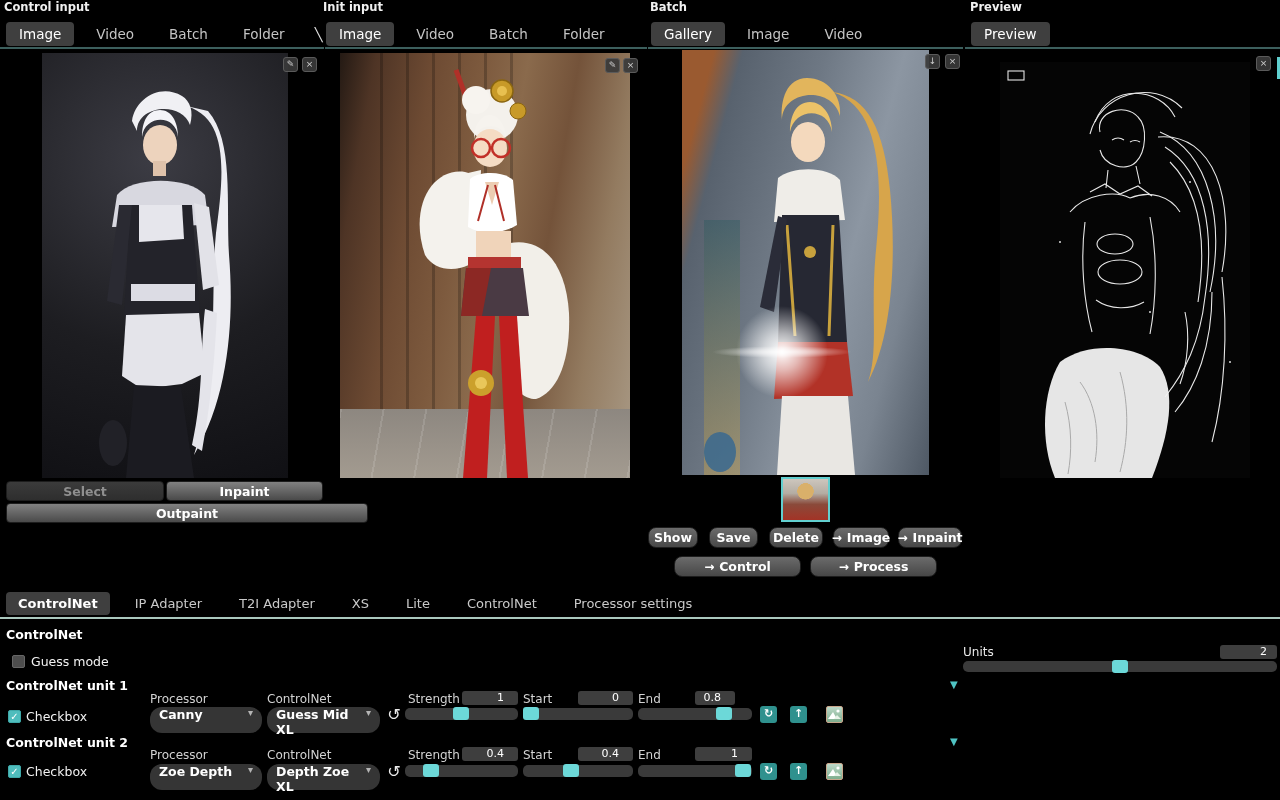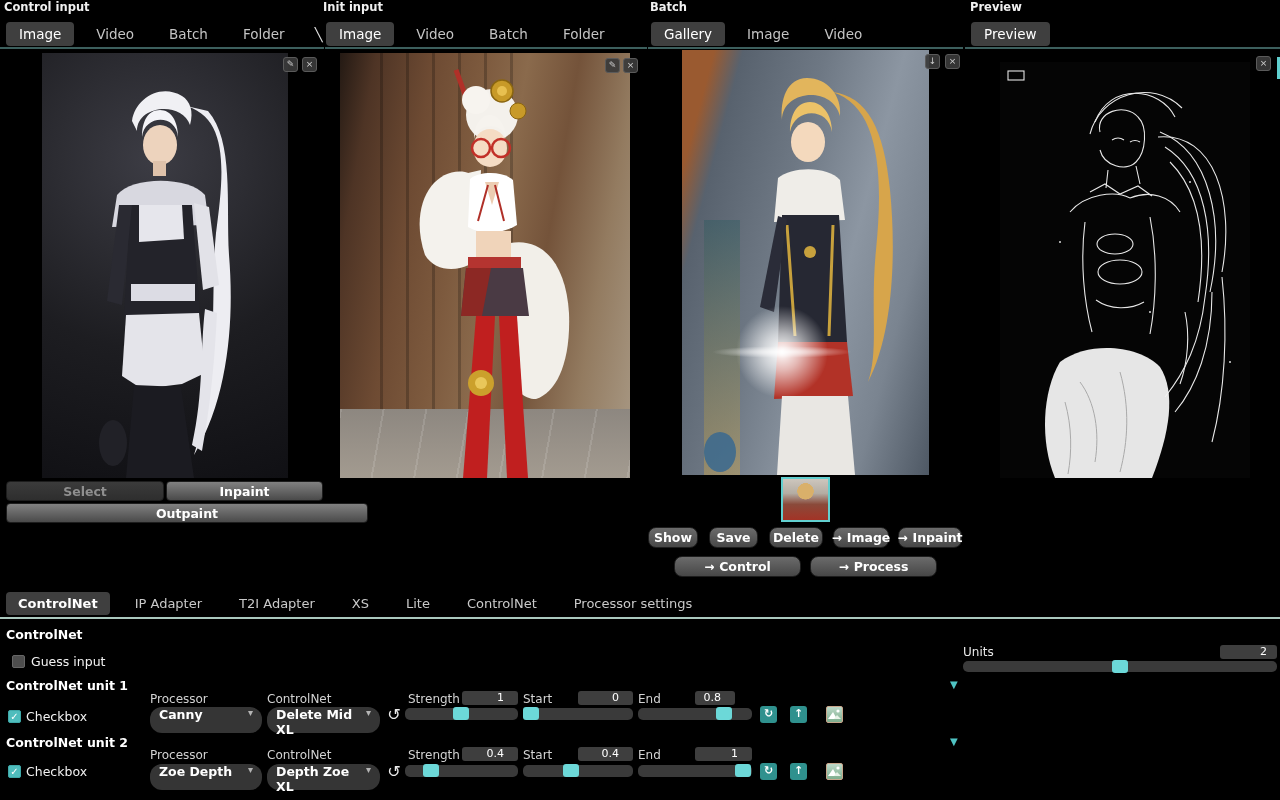--- a/index.html
+++ b/index.html
@@ -288,42 +288,42 @@
     <div class="btab">XS</div>
     <div class="btab">Lite</div>
     <div class="btab">ControlNet</div>
     <div class="btab">Processor settings</div>
   </div>
   <div class="underline2"></div>
 
   <div class="heading">ControlNet</div>
 
   <div class="chk" style="left:12px;top:655px;"></div>
-  <div class="chklbl" style="left:31px;top:654px;">Guess input</div>
+  <div class="chklbl" style="left:31px;top:654px;">Guess mode</div>
 
   <div class="ddlabel" style="left:963px;top:645px;color:#e8e8e8;">Units</div>
   <div class="numbox" style="left:1220px;top:645px;width:57px;padding-right:10px;">2</div>
   <div class="slider" style="left:963px;top:661px;width:314px;">
     <div class="handle" style="left:149px;"></div>
   </div>
   <div class="tri" style="left:950px;top:679px;">▼</div>
   <div class="tri" style="left:950px;top:736px;">▼</div>
 
   <div class="utitle" style="left:6px;top:678px;">ControlNet unit 1</div>
   <div class="chk on" style="left:8px;top:710px;"><span>✓</span></div>
   <div class="chklbl" style="left:26px;top:709px;">Checkbox</div>
 
   <div class="ddlabel" style="left:150px;top:692px;">Processor</div>
   <div class="dd" style="left:150px;top:707px;width:112px;">
     <span>Canny</span>
       <span class="caret">▾</span>
   </div>
   <div class="ddlabel" style="left:267px;top:692px;">ControlNet</div>
   <div class="dd" style="left:267px;top:707px;width:113px;">
-    <span>Delete Mid XL</span>
+    <span>Guess Mid XL</span>
       <span class="caret">▾</span>
   </div>
   <div class="resetbtn" style="left:385px;top:706px;"><span>↺</span></div>
 
   <div class="ddlabel" style="left:408px;top:692px;">Strength</div>
   <div class="numbox" style="left:462px;top:691px;width:56px;">1</div>
   <div class="slider" style="left:405px;top:708px;width:113px;height:12px;">
     <div class="handle" style="left:48px;"></div>
   </div>
   <div class="ddlabel" style="left:523px;top:692px;">Start</div>

